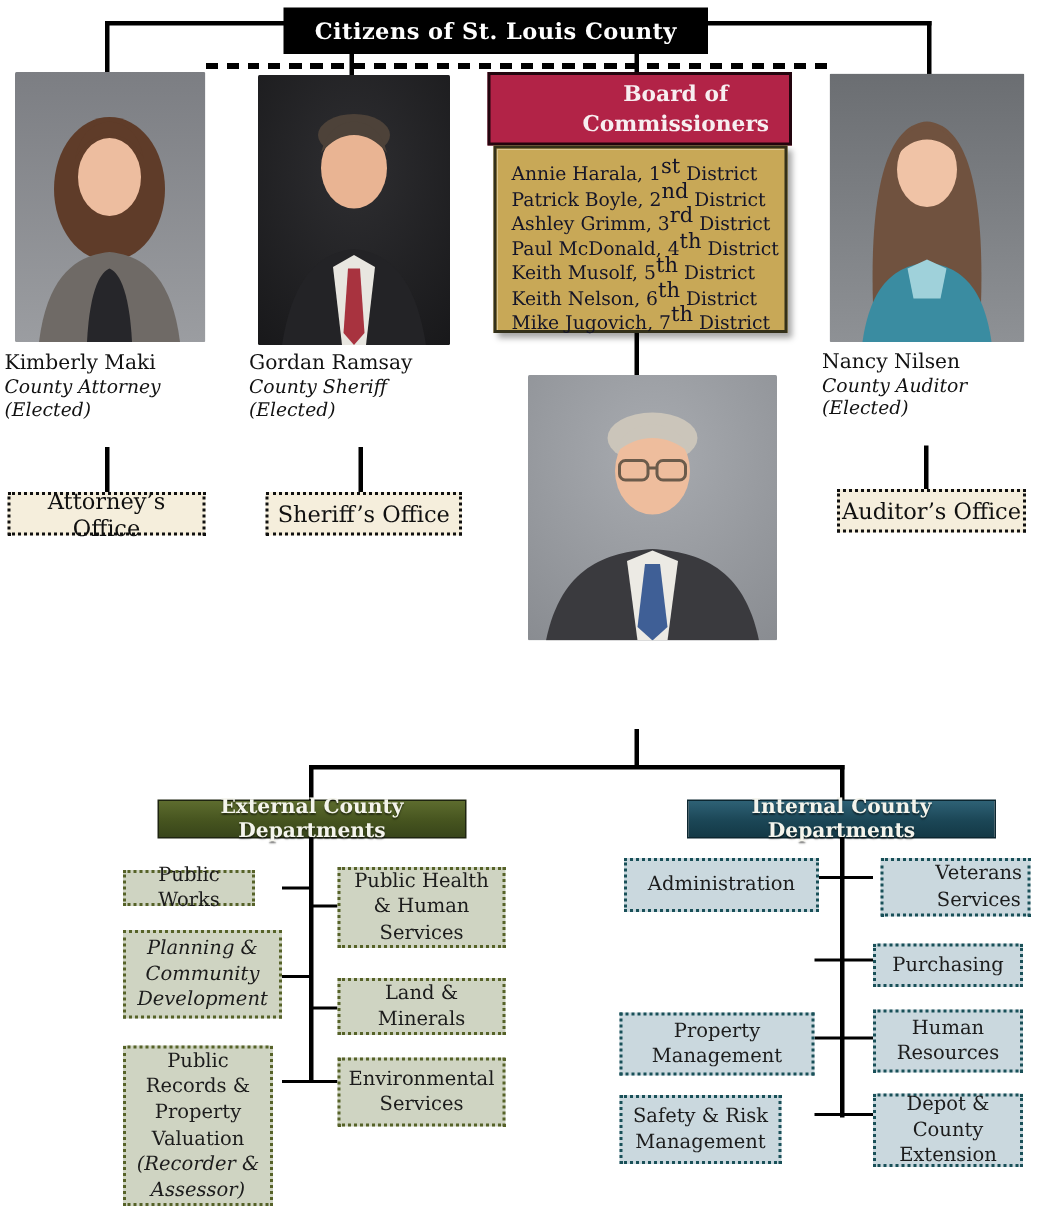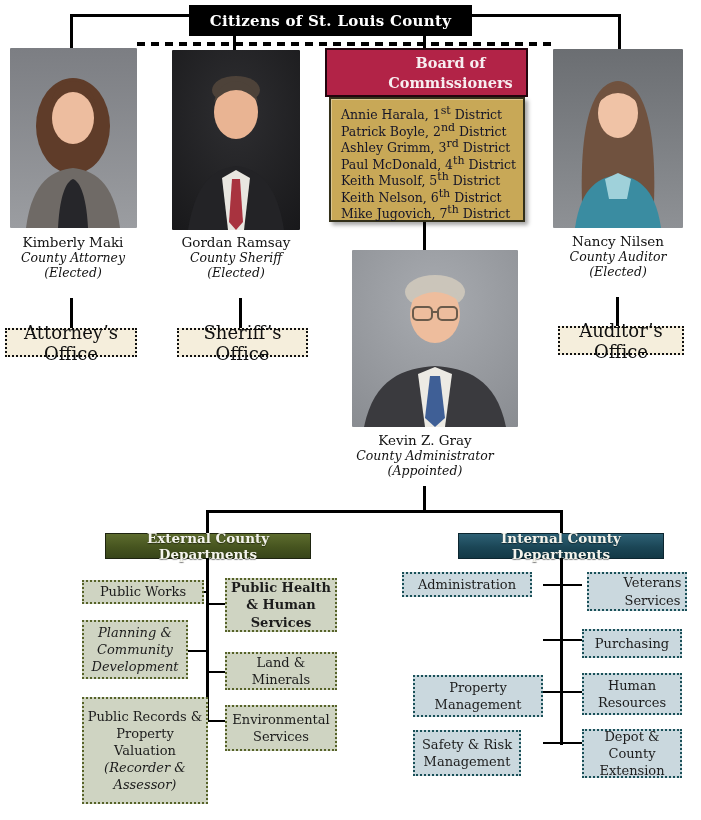--- a/index.html
+++ b/index.html
@@ -14,31 +14,31 @@
   .citizens{left:189px;top:5px;width:283px;height:31px;background:#000;
             color:#fff;font-weight:bold;font-size:15px;letter-spacing:.3px;}
   .board-title{left:325px;top:48px;width:203px;height:49px;background:#b22347;
                border:2px solid #23050e;color:#f7eef0;font-weight:bold;font-size:14.5px;
                line-height:1.35;box-sizing:border-box;padding-left:48px;}
   .commissioners{left:329px;top:97px;width:196px;height:125px;background:#c8a857;
                  border:2px solid #33301a;box-sizing:border-box;color:#141428;
                  font-size:12.5px;box-shadow:3px 3px 4px rgba(0,0,0,.35),inset 1px 1px 0 rgba(255,255,255,.35);
                  padding:4px 0 0 10px;}
   .comm-row{height:16.5px;line-height:16.5px;white-space:nowrap;}
-  .comm-row sup{font-size:11px;}
+  .comm-row sup{font-size:14px;}
 
   .photo{position:absolute;overflow:hidden;border-radius:1px;}
   .photo svg{display:block;}
 
-  .namecard{position:absolute;width:140px;text-align:center;color:#111;}
+  .namecard{position:absolute;width:140px;color:#111;}
   .namecard .nm{font-size:13.5px;line-height:16px;}
   .namecard .ti,.namecard .st{font-style:italic;font-size:12.5px;line-height:15px;}
 
   .office{position:absolute;height:29px;background:#f5eedc;border:2px dotted #101010;
-          box-sizing:border-box;font-size:18px;color:#101010;}
+          box-sizing:border-box;font-size:15px;color:#101010;}
 
   .hdr{position:absolute;height:26px;box-sizing:border-box;color:#f4f4ec;
        font-weight:bold;font-size:13.5px;text-shadow:0 1px 1px rgba(0,0,0,.5);}
   .hdr-ext{left:105px;top:533px;width:206px;border:1px solid #1e2410;
            background:linear-gradient(180deg,#5d6c2e 0%,#46541f 55%,#38451a 100%);}
   .hdr-int{left:458px;top:533px;width:206px;border:1px solid #0c2630;
            background:linear-gradient(180deg,#2e6175 0%,#1b4656 55%,#133946 100%);}
 
   .ext-box{position:absolute;background:#cfd4c2;border:2px dotted #566228;
            box-sizing:border-box;color:#1c1c1c;font-size:13px;line-height:1.32;padding:2px;}
@@ -159,25 +159,20 @@
   <div class="namecard" style="left:166px;top:234px;">
     <div class="nm">Gordan Ramsay</div>
     <div class="ti">County Sheriff</div>
     <div class="st">(Elected)</div>
   </div>
   <div class="namecard" style="left:548px;top:233px;">
     <div class="nm">Nancy Nilsen</div>
     <div class="ti">County Auditor</div>
     <div class="st">(Elected)</div>
   </div>
-  <div class="namecard" style="left:355px;top:432px;">
-    <div class="nm">Kevin Z. Gray</div>
-    <div class="ti">County Administrator</div>
-    <div class="st">(Appointed)</div>
-  </div>
 
   <div class="ln" style="left:70px;top:298px;width:3px;height:30px;"></div>
   <div class="ln" style="left:239px;top:298px;width:3px;height:30px;"></div>
   <div class="ln" style="left:616px;top:297px;width:3px;height:29px;"></div>
   <div class="office ctr" style="left:5px;top:328px;width:132px;">
     <span>Attorney’s Office</span>
   </div>
   <div class="office ctr" style="left:177px;top:328px;width:131px;">
     <span>Sheriff’s Office</span>
   </div>
@@ -199,49 +194,49 @@
     <span>Internal County Departments</span>
   </div>
 
   <div class="ln" style="left:206px;top:558px;width:3px;height:164px;"></div>
   <div class="ln" style="left:188px;top:591px;width:19px;height:2px;"></div>
   <div class="ln" style="left:208px;top:603px;width:17px;height:2px;"></div>
   <div class="ln" style="left:188px;top:650px;width:19px;height:2px;"></div>
   <div class="ln" style="left:208px;top:671px;width:17px;height:2px;"></div>
   <div class="ln" style="left:188px;top:720px;width:37px;height:2px;"></div>
 
-  <div class="ext-box ctr" style="left:82px;top:580px;width:122px;height:24px;">
+  <div class="ext-box ctr" style="left:82px;top:580px;width:88px;height:24px;">
     <span>Public Works</span>
   </div>
   <div class="ext-box ctr" style="left:82px;top:620px;width:106px;height:59px;font-style:italic;">
     <span>Planning &amp; Community Development</span>
   </div>
-  <div class="ext-box ctr" style="left:82px;top:697px;width:126px;height:107px;">
+  <div class="ext-box ctr" style="left:82px;top:697px;width:100px;height:107px;">
     <div>
       <div>Public Records &amp; Property Valuation</div>
       <div class="note">(Recorder &amp; Assessor)</div>
     </div>
   </div>
-  <div class="ext-box ctr" style="left:225px;top:578px;width:112px;height:54px;font-weight:bold;">
+  <div class="ext-box ctr" style="left:225px;top:578px;width:112px;height:54px;">
     <span>Public Health &amp; Human Services</span>
   </div>
   <div class="ext-box ctr" style="left:225px;top:652px;width:112px;height:38px;">
     <span>Land &amp; Minerals</span>
   </div>
   <div class="ext-box ctr" style="left:225px;top:705px;width:112px;height:46px;">
     <span>Environmental Services</span>
   </div>
 
   <div class="ln" style="left:560px;top:558px;width:3px;height:187px;"></div>
   <div class="ln" style="left:543px;top:584px;width:39px;height:2px;"></div>
   <div class="ln" style="left:543px;top:639px;width:39px;height:2px;"></div>
   <div class="ln" style="left:543px;top:691px;width:39px;height:2px;"></div>
   <div class="ln" style="left:543px;top:742px;width:39px;height:2px;"></div>
 
-  <div class="int-box ctr" style="left:402px;top:572px;width:130px;height:25px;">
+  <div class="int-box ctr" style="left:416px;top:572px;width:130px;height:36px;">
     <span>Administration</span>
   </div>
   <div class="int-box ctr" style="left:413px;top:675px;width:130px;height:42px;">
     <span>Property Management</span>
   </div>
   <div class="int-box ctr" style="left:413px;top:730px;width:108px;height:46px;">
     <span>Safety &amp; Risk Management</span>
   </div>
   <div class="int-box ctr" style="left:587px;top:572px;width:100px;height:39px;padding-left:33px;">
     <span>Veterans Services</span>

